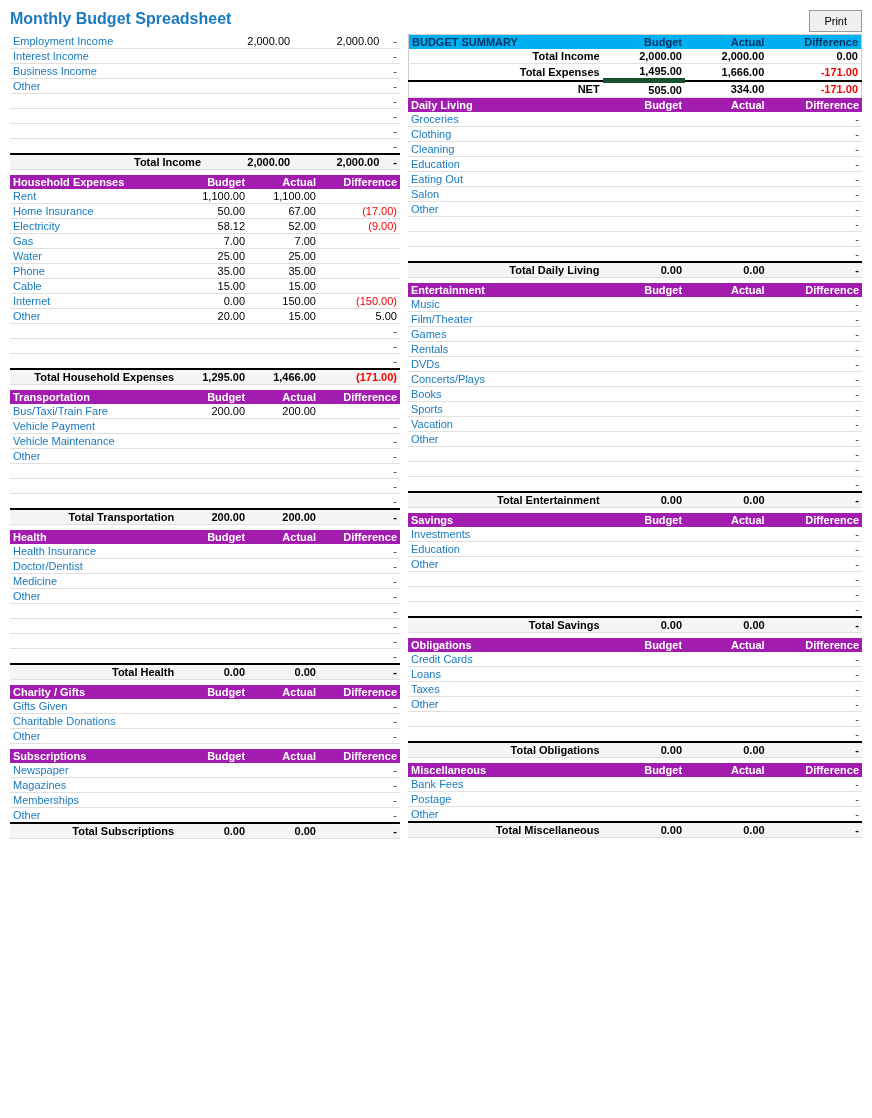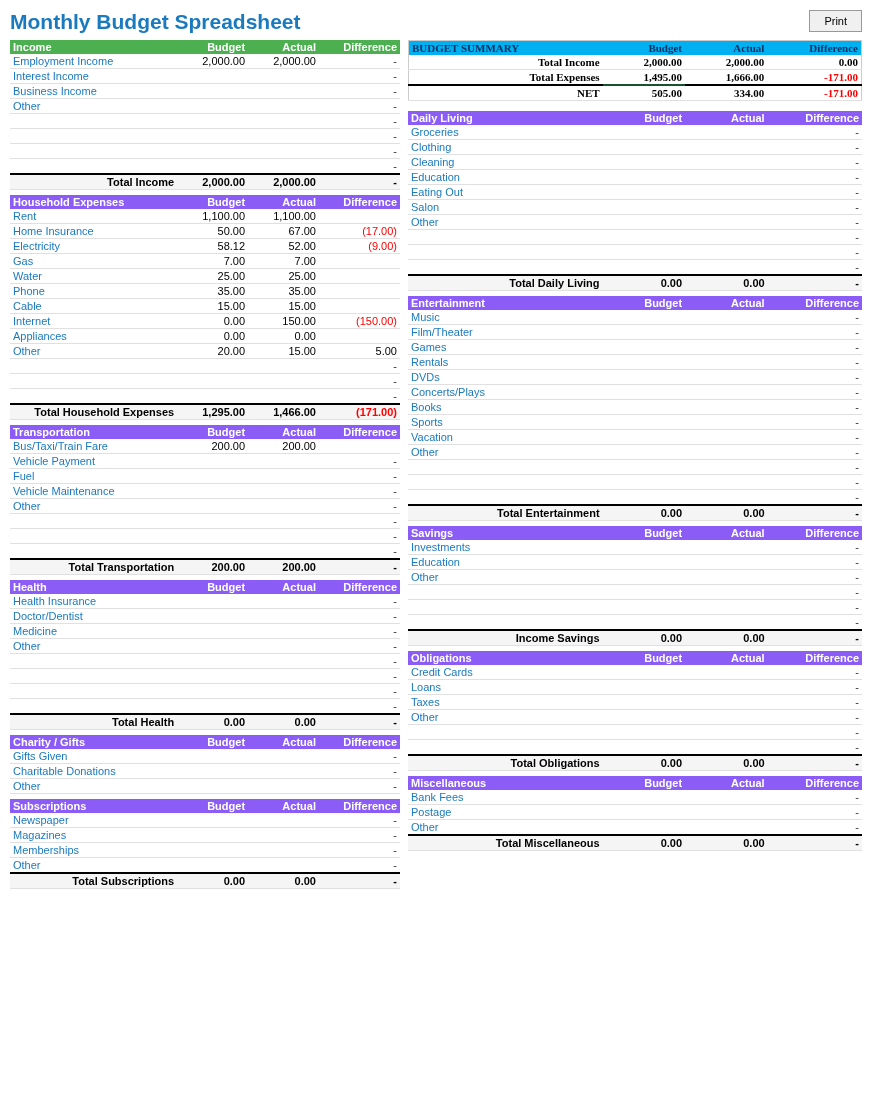--- a/index.html
+++ b/index.html
@@ -1,35 +1,35 @@
 <!DOCTYPE html>
 <html><head>
   <meta charset="utf-8">
   <style>
     * { box-sizing: border-box; margin: 0; padding: 0; }
     body { font-family: Arial, sans-serif; font-size: 11px; background: #fff; padding: 10px; }
     
-    .page-title { color: #1a7abf; font-size: 21px; font-weight: bold; margin-bottom: 8px; }
+    .page-title { color: #1a7abf; font-size: 16px; font-weight: bold; margin-bottom: 8px; }
     .print-btn { float: right; padding: 4px 14px; border: 1px solid #999; background: #f0f0f0; cursor: pointer; font-size: 11px; }
     
     .main-layout { display: flex; gap: 8px; clear: both; }
     .left-col { flex: 0 0 390px; }
     .right-col { flex: 1; }
     
     .link-blue { color: #1a7abf; }
     .text-right { text-align: right; }
     .bold { font-weight: bold; }
     .red-text { color: red; }
     
     table { border-collapse: collapse; width: 100%; font-size: 11px; }
     td, th { padding: 1px 3px; }
     
     .section-table { margin-bottom: 5px; }
     .section-table td { border-bottom: 1px solid #e0e0e0; height: 14px; }
-    .section-table .header-row td { background-color: #8b5cf6; color: white; font-weight: bold; border-bottom: none; }
+    .section-table .header-row td { background-color: #a21caf; color: white; font-weight: bold; border-bottom: none; }
     .section-table .green-header td { background-color: #4CAF50; color: white; font-weight: bold; border-bottom: none; }
     .section-table .cyan-header td { background-color: #00B0F0; color: #003366; font-weight: bold; border-bottom: none; }
     .section-table .total-row td { border-top: 2px solid #000; font-weight: bold; background: #f5f5f5; }
     
     .summary-section { border: 1px solid #ccc; margin-bottom: 10px; }
     
     .dash { color: #333; }
     .empty-row { height: 13px; }
   </style>
 </head>
@@ -39,26 +39,20 @@
   <span class="page-title">Monthly Budget Spreadsheet</span>
   <button class="print-btn">Print</button>
 </div>
 
 <div class="main-layout">
 
   <div class="left-col">
 
     <table class="section-table">
       <tbody>
-          <tr class="green-header">
-        <td style="width:165px;">Income</td>
-        <td style="width:70px;text-align:right;">Budget</td>
-        <td style="width:70px;text-align:right;">Actual</td>
-        <td style="width:80px;text-align:right;">Difference</td>
-      </tr>
       <tr>
         <td class="link-blue">Employment Income</td>
         <td class="text-right">2,000.00</td>
         <td class="text-right">2,000.00</td>
         <td class="text-right dash">-</td>
       </tr>
       <tr>
         <td class="link-blue">Interest Income</td>
         <td class="text-right"></td>
         <td class="text-right"></td>
@@ -159,26 +153,20 @@
         <td class="text-right">15.00</td>
         <td class="text-right"></td>
       </tr>
       <tr>
         <td class="link-blue">Internet</td>
         <td class="text-right">0.00</td>
         <td class="text-right">150.00</td>
         <td class="text-right red-text">(150.00)</td>
       </tr>
       <tr>
-        <td class="link-blue">Appliances</td>
-        <td class="text-right">0.00</td>
-        <td class="text-right">0.00</td>
-        <td class="text-right"></td>
-      </tr>
-      <tr>
         <td class="link-blue">Other</td>
         <td class="text-right">20.00</td>
         <td class="text-right">15.00</td>
         <td class="text-right">5.00</td>
       </tr>
       <tr class="empty-row">
             <td></td>
             <td></td>
             <td></td>
             <td class="text-right dash">-</td>
@@ -218,26 +206,20 @@
         <td class="text-right">200.00</td>
         <td class="text-right"></td>
       </tr>
       <tr>
         <td class="link-blue">Vehicle Payment</td>
         <td></td>
             <td></td>
         <td class="text-right dash">-</td>
       </tr>
       <tr>
-        <td class="link-blue">Fuel</td>
-        <td></td>
-            <td></td>
-        <td class="text-right dash">-</td>
-      </tr>
-      <tr>
         <td class="link-blue">Vehicle Maintenance</td>
         <td></td>
             <td></td>
         <td class="text-right dash">-</td>
       </tr>
       <tr>
         <td class="link-blue">Other</td>
         <td></td>
             <td></td>
         <td class="text-right dash">-</td>
@@ -401,21 +383,21 @@
         <td class="text-right">0.00</td>
         <td class="text-right">-</td>
       </tr>
     </tbody>
       </table>
 
   </div>
 
   <div class="right-col">
 
-    <table class="section-table summary-section" style="margin-bottom:10px;font-family:Liberation Serif, serif;">
+    <table class="section-table summary-section" style="margin-bottom:0;">
       <tbody>
           <tr class="cyan-header">
         <td style="width:165px;">BUDGET SUMMARY</td>
         <td style="width:70px;text-align:right;">Budget</td>
         <td style="width:70px;text-align:right;">Actual</td>
         <td style="width:80px;text-align:right;">Difference</td>
       </tr>
       <tr>
         <td class="bold text-right">Total Income</td>
         <td class="bold text-right">2,000.00</td>
@@ -423,21 +405,21 @@
         <td class="bold text-right">0.00</td>
       </tr>
       <tr>
         <td class="bold text-right">Total Expenses</td>
         <td class="bold text-right">1,495.00</td>
         <td class="bold text-right">1,666.00</td>
         <td class="bold text-right red-text">-171.00</td>
       </tr>
       <tr style="border-top:2px solid #000;">
         <td class="bold text-right" style="border-top:2px solid #000;">NET</td>
-        <td class="bold text-right" style="border-top:2px solid #14532d;">505.00</td>
+        <td class="bold text-right" style="border-top:5px solid #14532d;">505.00</td>
         <td class="bold text-right" style="border-top:2px solid #000;">334.00</td>
         <td class="bold text-right red-text" style="border-top:2px solid #000;">-171.00</td>
       </tr>
     </tbody>
       </table>
 
     <table class="section-table">
       <tbody>
           <tr class="header-row">
         <td style="width:165px;">Daily Living</td>
@@ -647,21 +629,21 @@
             <td></td>
             <td class="text-right dash">-</td>
           </tr>
       <tr class="empty-row">
             <td></td>
             <td></td>
             <td></td>
             <td class="text-right dash">-</td>
           </tr>
       <tr class="total-row">
-        <td class="text-right">Income Savings</td>
+        <td class="text-right">Total Savings</td>
         <td class="text-right">0.00</td>
         <td class="text-right">0.00</td>
         <td class="text-right">-</td>
       </tr>
     </tbody>
       </table>
 
     <table class="section-table">
       <tbody>
           <tr class="header-row">

